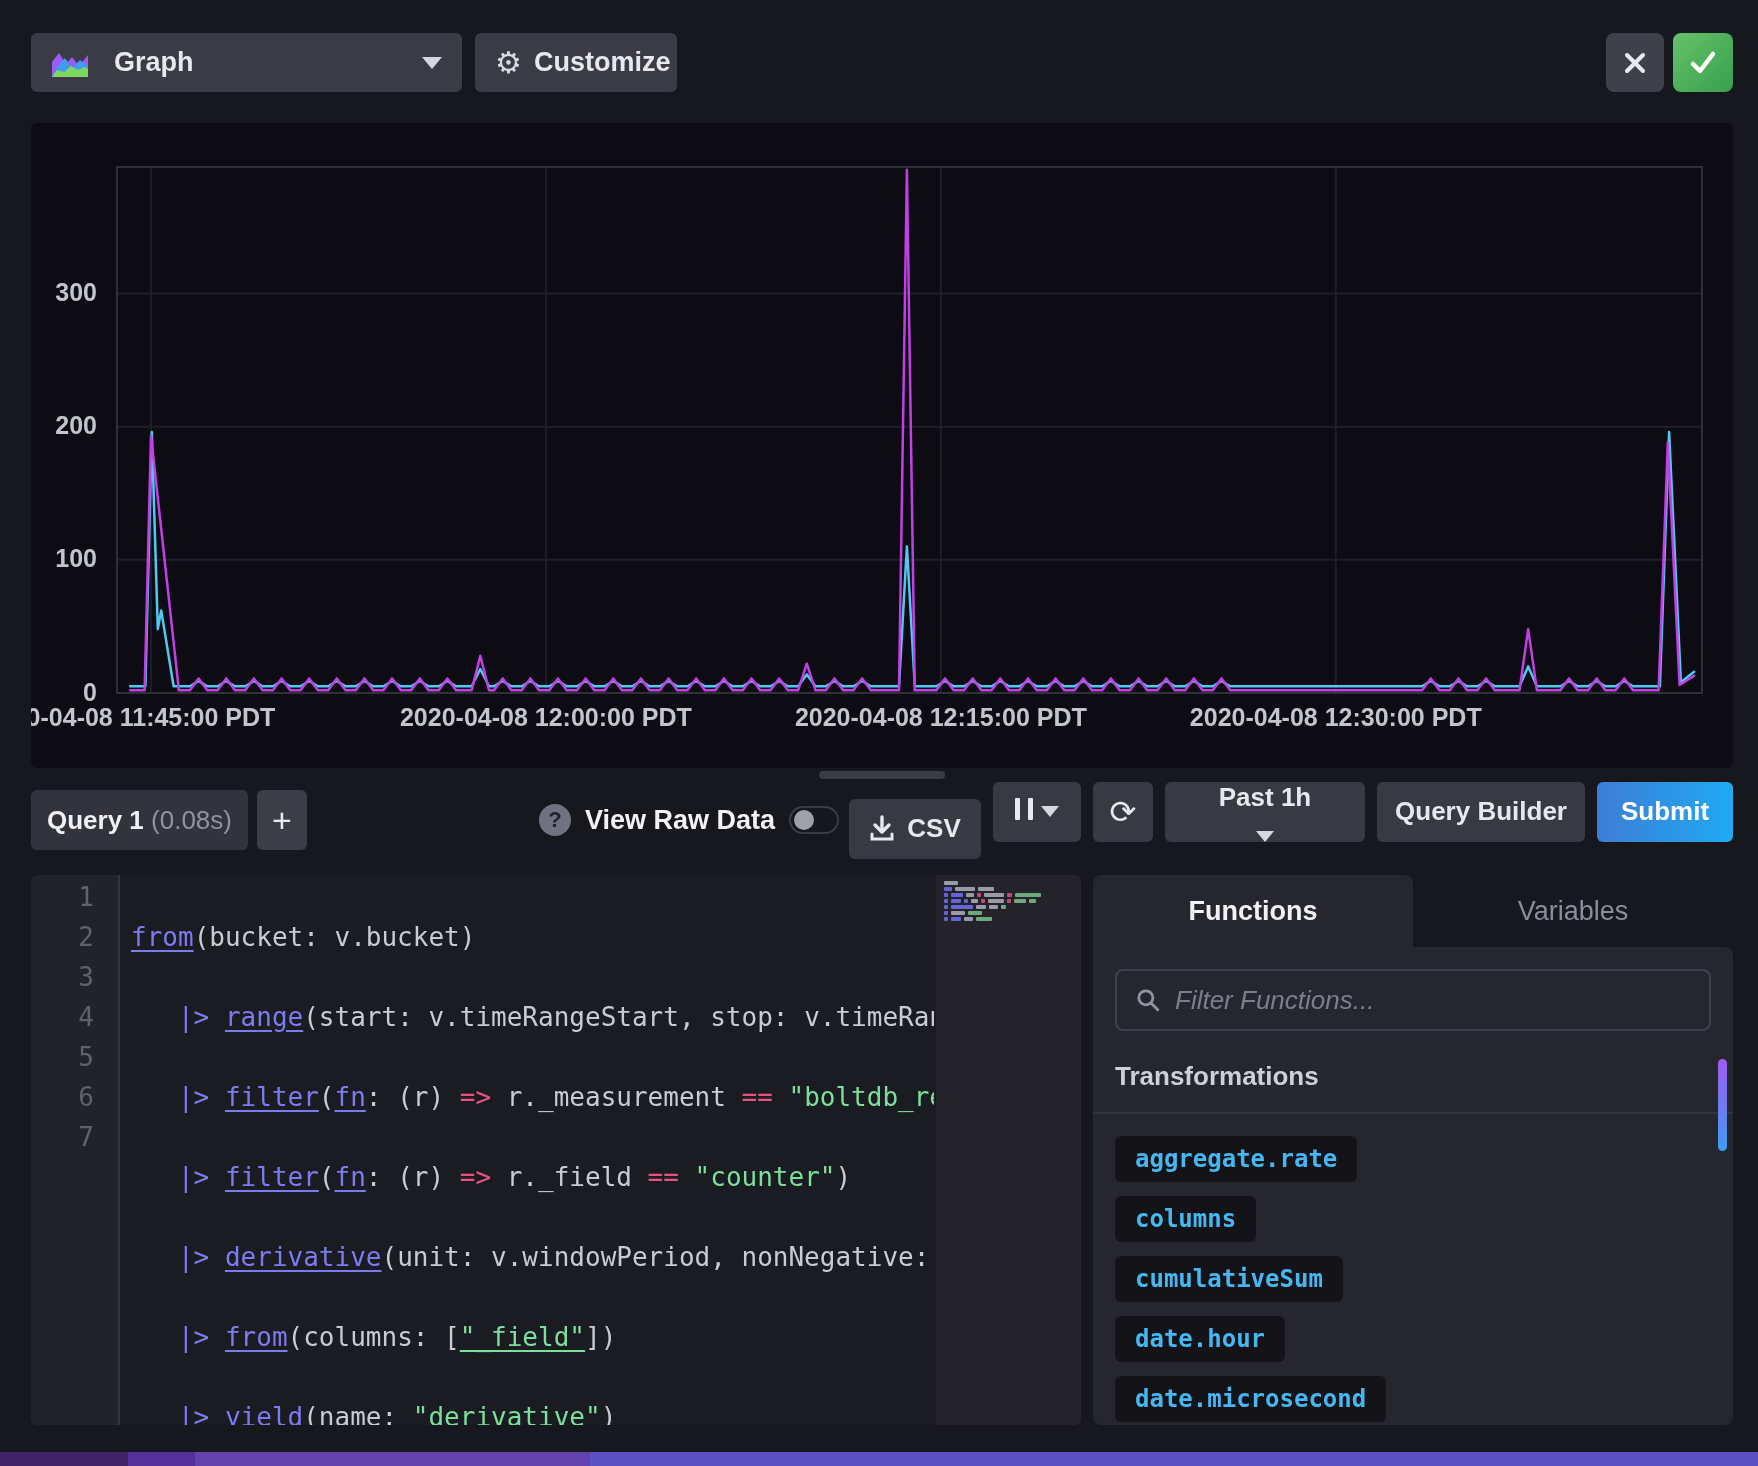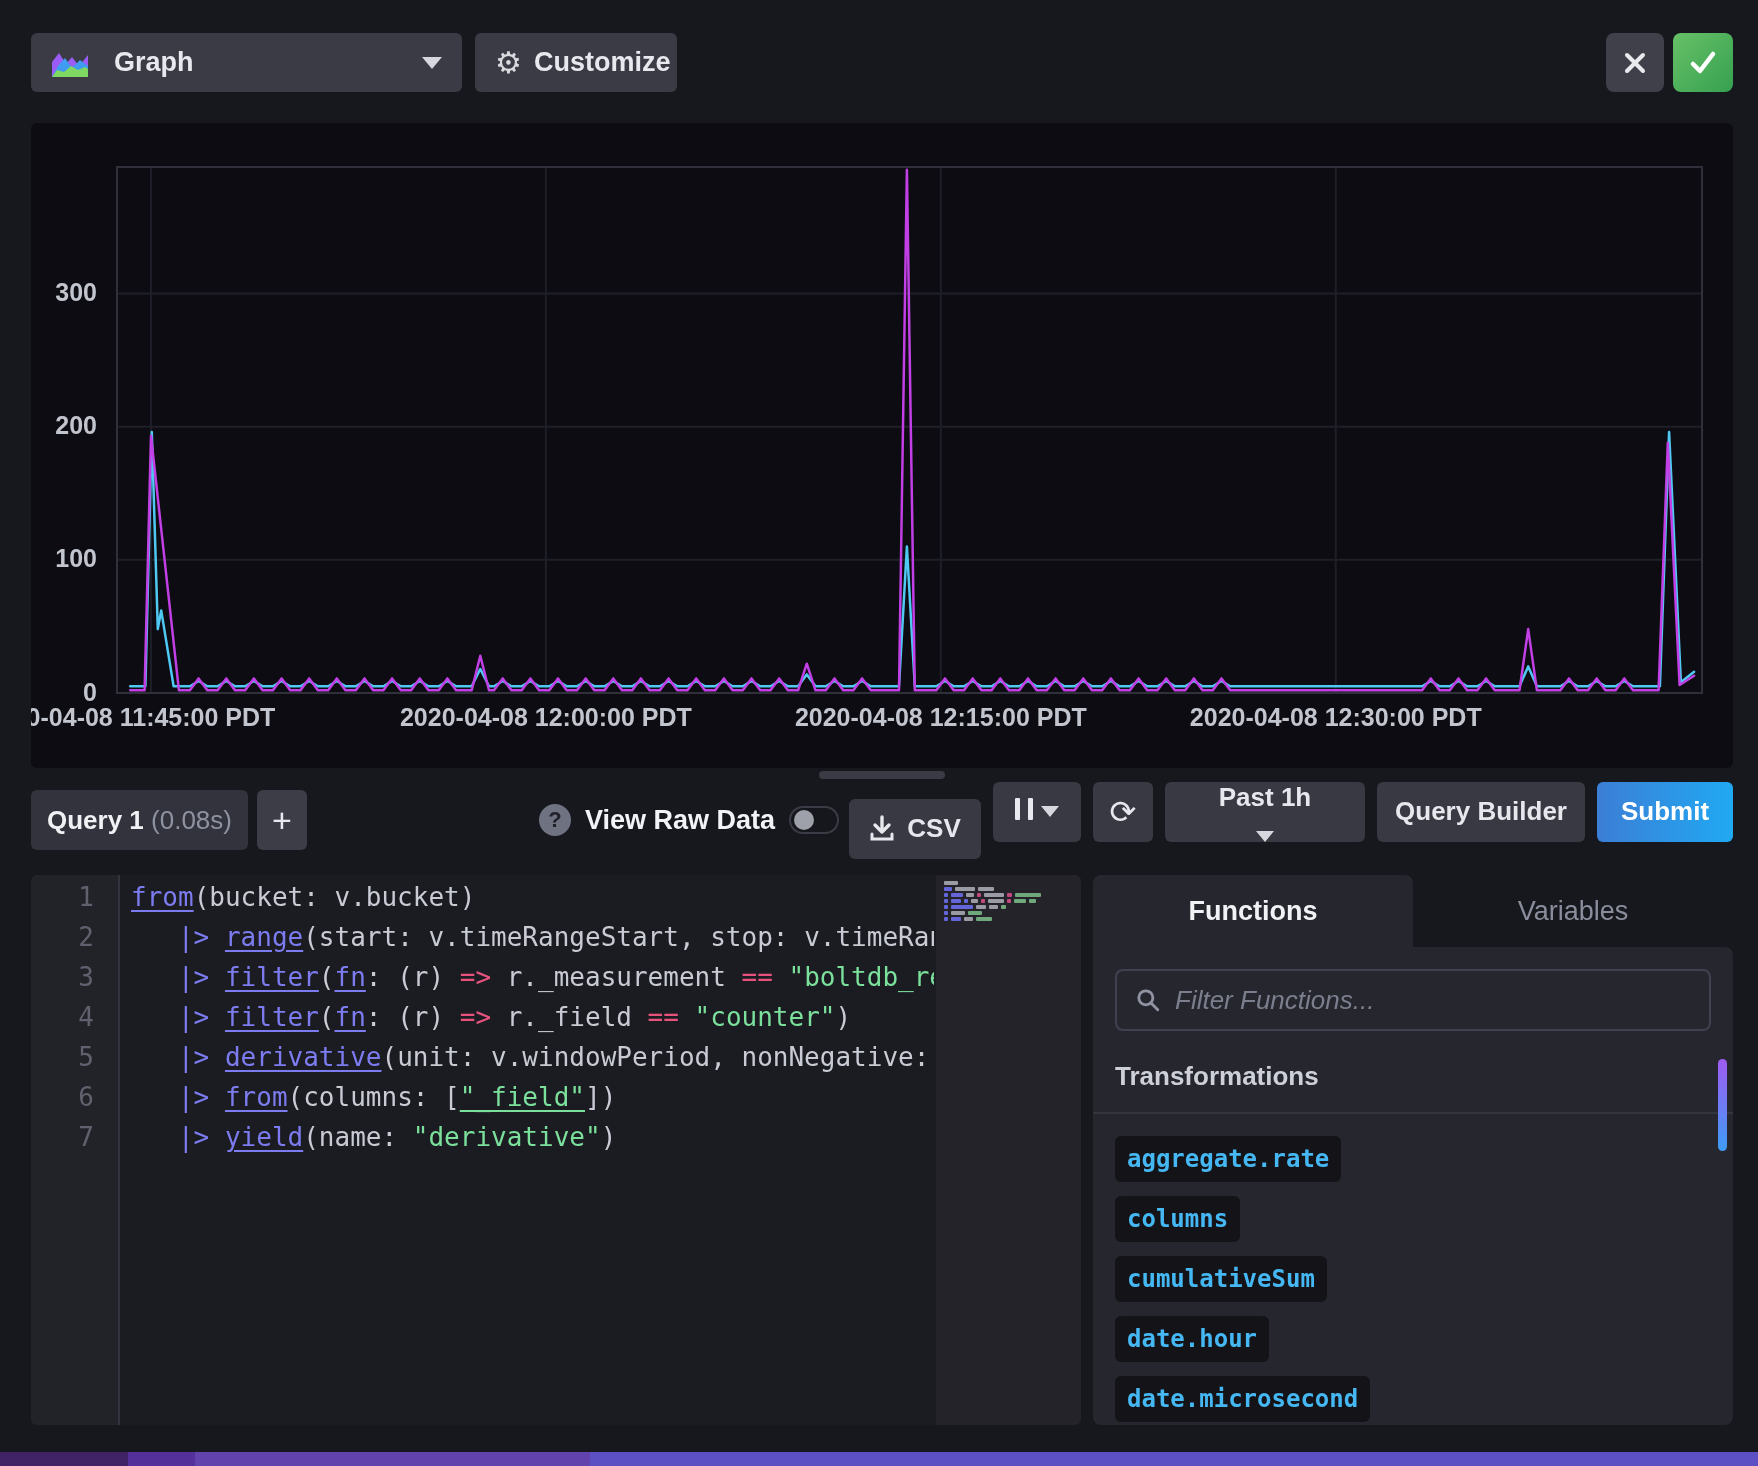--- a/index.html
+++ b/index.html
@@ -52,21 +52,21 @@
              border-top:11px solid #d6d8de; }
 
   
   .editor { position:absolute; left:31px; top:875px; width:1050px; height:550px; background:#1b1b22;
             border-radius:6px; overflow:hidden; }
   .gutter { position:absolute; left:0; top:0; bottom:0; width:89px; background:#222229; border-right:2px solid #32333c;
             padding-top:2px; }
   .ln-num { height:40px; line-height:40px; text-align:right; padding-right:24px; color:#5f626e;
             font-family:"DejaVu Sans Mono", monospace; font-size:26px; }
   .code-wrap { position:absolute; left:100px; right:147px; top:2px; bottom:0; overflow:hidden; }
-  .code-line { height:40px; line-height:40px; white-space:pre; font-family:"DejaVu Sans Mono", monospace; font-size:26px; }
+  .code-line { height:40px; line-height:40px; white-space:pre; font-family:"DejaVu Sans Mono", monospace; font-size:26px;margin-top:40px; }
   .tok-pl { color:#c8cbd4; }
   .tok-fn { color:#7c7cf0; text-decoration:underline; text-underline-offset:4px; }
   .tok-pipe { color:#7c7cf0; }
   .tok-op { color:#e8537e; }
   .tok-str { color:#7be09b; }
   .tok-strU { color:#7be09b; text-decoration:underline; text-underline-offset:4px; }
   .mm-col { position:absolute; right:0; top:0; bottom:0; width:145px; background:#232329; }
   .mm-bars { margin:6px 0 0 8px; }
   .mm-row { display:flex; gap:3px; margin-bottom:2px; }
   .mm-row div { height:4px; border-radius:1px; }
@@ -79,21 +79,21 @@
   .tab-idle { flex:1; display:flex; align-items:center; justify-content:center; color:#8a8d9b;
               font-size:27px; font-weight:500; cursor:pointer; }
   .fbody { position:absolute; left:0; right:0; top:72px; bottom:0; background:#26262f;
            border-radius:0 8px 8px 8px; padding:22px; overflow:hidden; }
   .search { height:62px; border:2px solid #3f4150; border-radius:8px; display:flex; align-items:center;
             padding:0 18px; gap:14px; }
   .search .ph { color:#7b7f8d; font-style:italic; font-size:26px; }
   .sec-title { margin-top:30px; color:#cdd0d8; font-size:26px; font-weight:700; }
   .sec-divider { height:2px; background:#33343e; margin:20px -22px 0 -22px; }
   .pill-list { margin-top:22px; display:flex; flex-direction:column; align-items:flex-start; gap:14px; }
-  .pill { background:#131318; border-radius:6px; padding:9px 12px; color:#45b7f2; cursor:pointer;
+  .pill { background:#131318; border-radius:6px; padding:9px 20px; color:#45b7f2; cursor:pointer;
           font-family:"DejaVu Sans Mono", monospace; font-size:24px; font-weight:700; }
   .scroll-thumb { position:absolute; right:6px; top:184px; width:9px; height:92px; border-radius:5px;
                   background:linear-gradient(180deg,#a05bf2,#3e9cf5); cursor:pointer; }
 
   .bottom-strip { position:absolute; left:0; top:1452px; width:1758px; height:14px;
         background:linear-gradient(90deg,#3f2366 0,#3f2366 128px,#53309a 128px,#53309a 195px,#6243ae 195px,#6243ae 590px,#5c50c4 590px,#5c50c4 100%); }
 </style>
 </head>
 <body>
 

